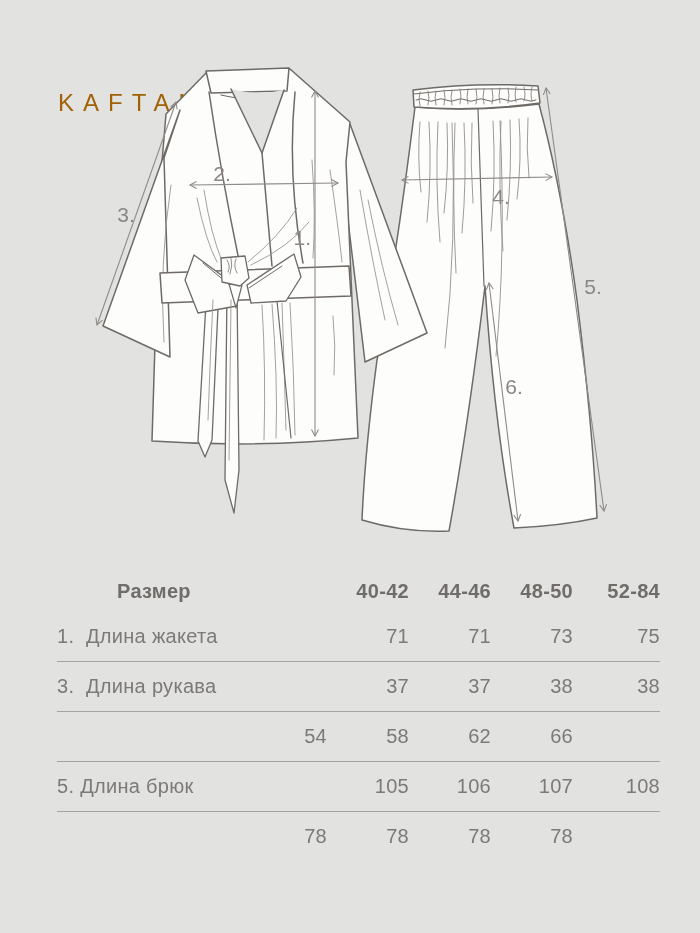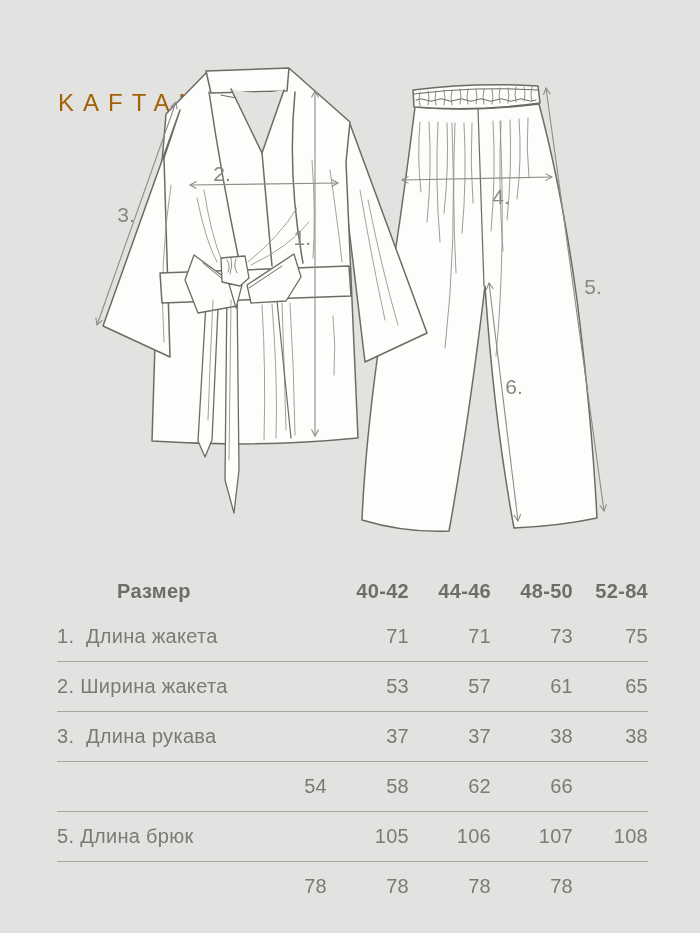--- a/index.html
+++ b/index.html
@@ -20,21 +20,21 @@
     position:absolute;left:0;top:0;width:700px;height:575px;
   }
   .diagram text{
     font-family:"Liberation Sans", sans-serif;
     font-size:21px;fill:#8a8683;
   }
   
   .size-table{
     position:absolute;left:0;top:570px;width:700px;
     box-sizing:border-box;
-    padding:0 52px 0 57px;
+    padding:0 40px 0 57px;
     font-size:20px;
     letter-spacing:.3px;
   }
   .trow{
     display:grid;
     grid-template-columns:270px 82px 82px 82px 1fr;
     align-items:center;
     height:49px;
   }
   .trow.thead{height:42px;font-weight:bold;color:#6f6c69;}
@@ -157,27 +157,20 @@
   </div>
 
   <div class="trow sep">
     <div class="cell label">1.  Длина жакета</div>
     <div class="cell num">71</div>
     <div class="cell num">71</div>
     <div class="cell num">73</div>
     <div class="cell num">75</div>
   </div>
 
-  <div class="trow sep">
-    <div class="cell label">2. Ширина жакета</div>
-    <div class="cell num">53</div>
-    <div class="cell num">57</div>
-    <div class="cell num">61</div>
-    <div class="cell num">65</div>
-  </div>
 
   <div class="trow sep">
     <div class="cell label">3.  Длина рукава</div>
     <div class="cell num">37</div>
     <div class="cell num">37</div>
     <div class="cell num">38</div>
     <div class="cell num">38</div>
   </div>
 
   <div class="trow sep">

